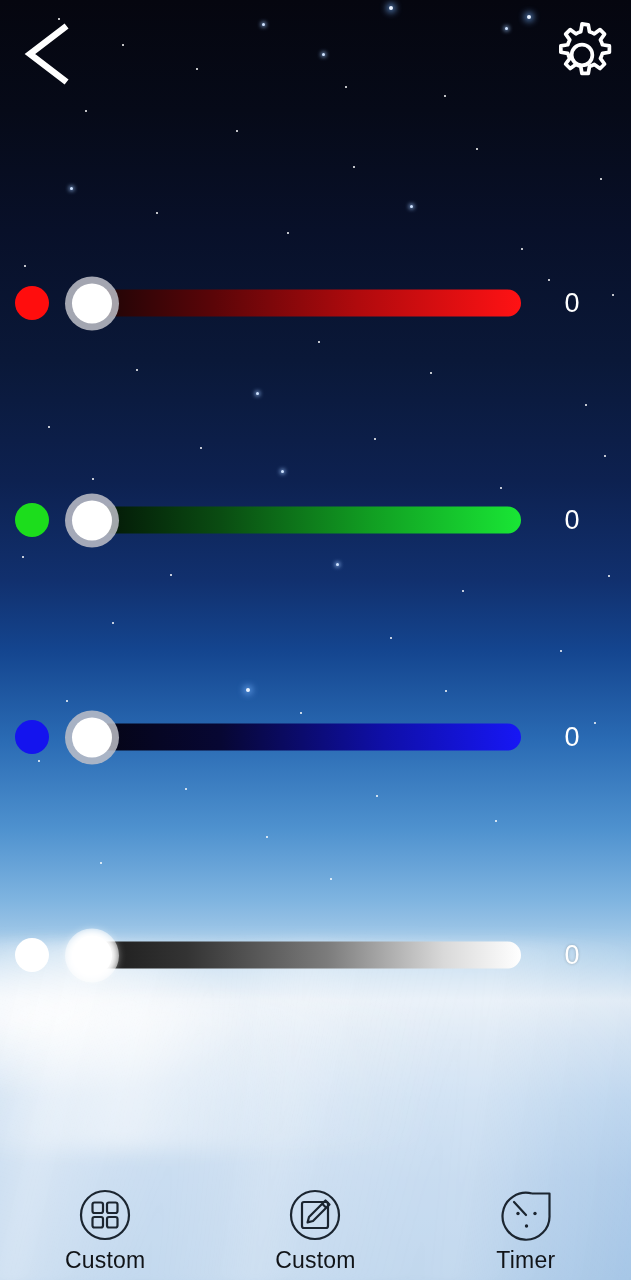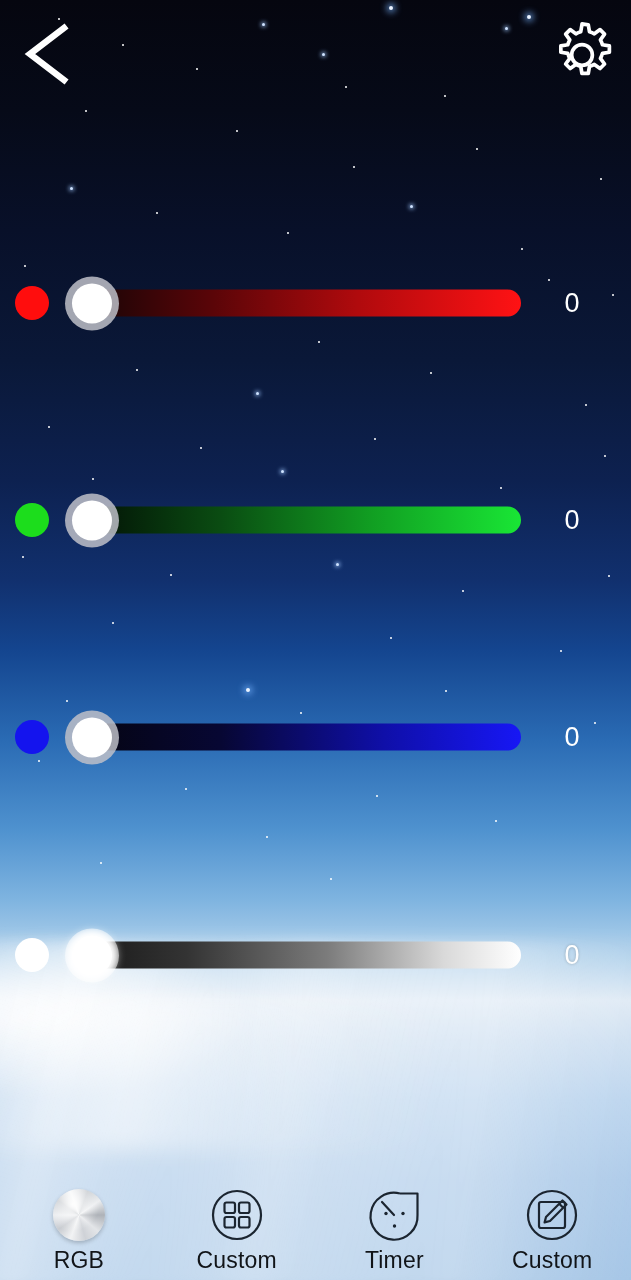--- a/index.html
+++ b/index.html
@@ -318,60 +318,54 @@
     <span class="dot" style="background:#ffffff"></span>
     <div class="track-wrap">
       <div class="track" style="background:linear-gradient(to right,#1b1b1b 0%,#333333 22%,#7c7c7c 55%,#d9d9d9 82%,#ffffff 100%)"></div>
       <div class="knob glow" style="left:0px"></div>
     </div>
     <span class="value dark">0</span>
   </div>
 
   <div class="bottomnav">
 
-    <div class="nav-item">
-      <span class="nav-ico">
-        <span class="rgb-ball"></span>
-      </span>
-      <span class="nav-label">RGB</span>
-    </div>
 
     <div class="nav-item">
       <span class="nav-ico">
         <svg viewBox="0 0 54 54" width="54" height="54">
           <circle cx="27" cy="27" r="24" fill="none" stroke="#1b2530" stroke-width="2.2"></circle>
           <rect x="14.5" y="14.5" width="10.5" height="10.5" rx="2" fill="none" stroke="#1b2530" stroke-width="2.2"></rect>
           <rect x="29" y="14.5" width="10.5" height="10.5" rx="2" fill="none" stroke="#1b2530" stroke-width="2.2"></rect>
           <rect x="14.5" y="29" width="10.5" height="10.5" rx="2" fill="none" stroke="#1b2530" stroke-width="2.2"></rect>
           <rect x="29" y="29" width="10.5" height="10.5" rx="2" fill="none" stroke="#1b2530" stroke-width="2.2"></rect>
         </svg>
       </span>
       <span class="nav-label">Custom</span>
     </div>
 
 
     <div class="nav-item">
       <span class="nav-ico">
         <svg viewBox="0 0 54 54" width="54" height="54">
+          <circle cx="27" cy="27" r="24" fill="none" stroke="#1b2530" stroke-width="2.2"></circle>
+          <rect x="14" y="14" width="26" height="26" rx="2" fill="none" stroke="#1b2530" stroke-width="2.2"></rect>
+          <path d="M37.5 12.5 l4 4 -16.5 16.5 -5.4 1.4 1.4-5.4 z" fill="none" stroke="#1b2530" stroke-width="2.2" stroke-linejoin="round"></path>
+          <line x1="34.2" y1="15.8" x2="38.2" y2="19.8" stroke="#1b2530" stroke-width="2.2"></line>
+        </svg>
+      </span>
+      <span class="nav-label">Custom</span>
+    </div>
+
+    <div class="nav-item">
+      <span class="nav-ico">
+        <svg viewBox="0 0 54 54" width="54" height="54">
           <path d="M33 5.5 A23.5 23.5 0 1 0 50.5 27 L50.5 5.5 L33 5.5" fill="none" stroke="#1b2530" stroke-width="2.2" stroke-linejoin="round"></path>
           <line x1="27" y1="27" x2="15" y2="14" stroke="#1b2530" stroke-width="2.2" stroke-linecap="round"></line>
           <circle cx="19" cy="25.5" r="1.7" fill="#1b2530"></circle>
           <circle cx="36" cy="25.5" r="1.7" fill="#1b2530"></circle>
           <circle cx="27.5" cy="38" r="1.7" fill="#1b2530"></circle>
         </svg>
       </span>
       <span class="nav-label">Timer</span>
     </div>
 
-    <div class="nav-item">
-      <span class="nav-ico">
-        <svg viewBox="0 0 54 54" width="54" height="54">
-          <circle cx="27" cy="27" r="24" fill="none" stroke="#1b2530" stroke-width="2.2"></circle>
-          <rect x="14" y="14" width="26" height="26" rx="2" fill="none" stroke="#1b2530" stroke-width="2.2"></rect>
-          <path d="M37.5 12.5 l4 4 -16.5 16.5 -5.4 1.4 1.4-5.4 z" fill="none" stroke="#1b2530" stroke-width="2.2" stroke-linejoin="round"></path>
-          <line x1="34.2" y1="15.8" x2="38.2" y2="19.8" stroke="#1b2530" stroke-width="2.2"></line>
-        </svg>
-      </span>
-      <span class="nav-label">Custom</span>
-    </div>
-
   </div>
 </div>
 
 </body></html>

